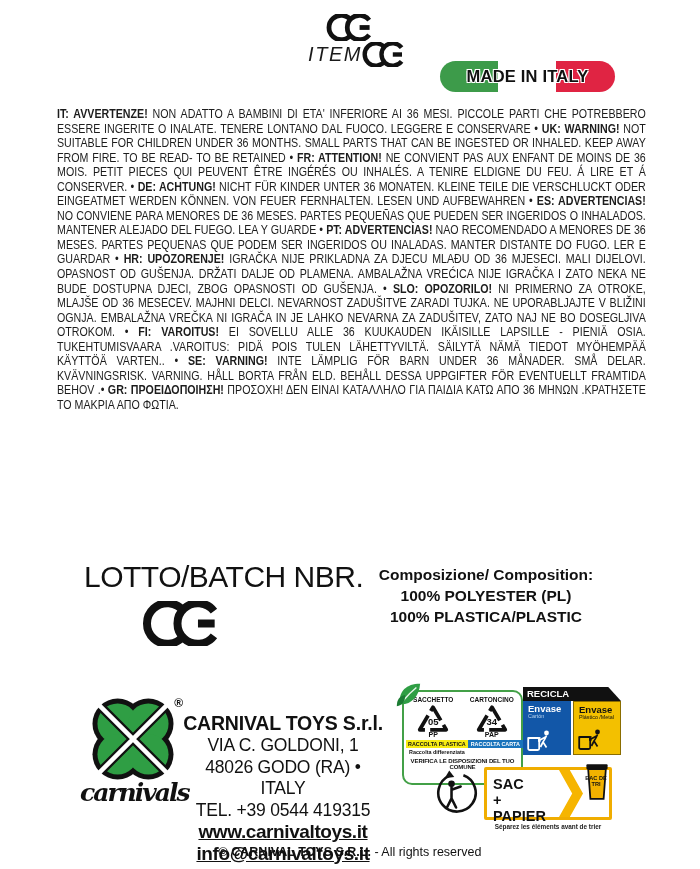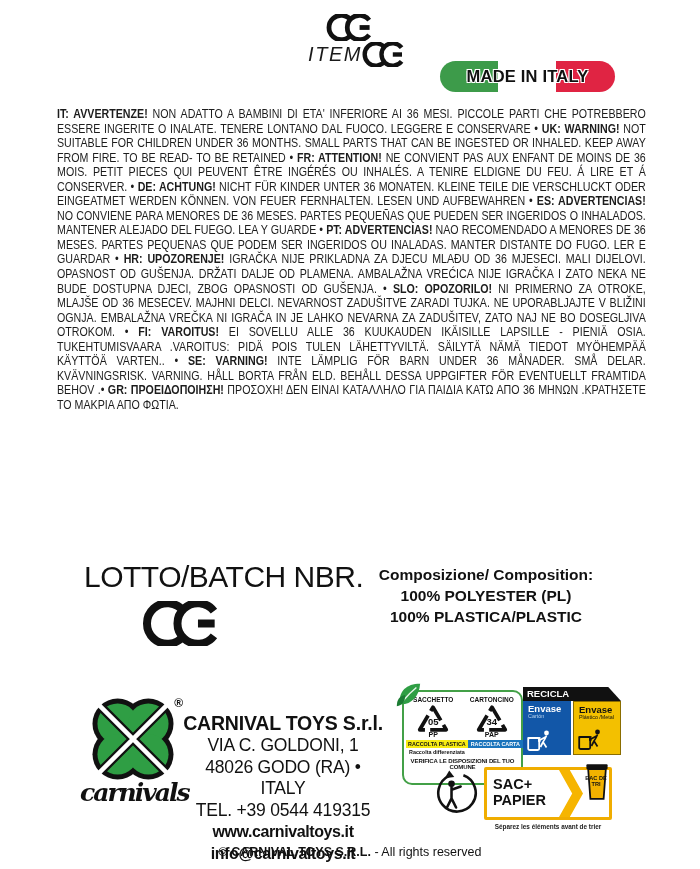--- a/index.html
+++ b/index.html
@@ -69,29 +69,29 @@
   .reg-mark{position:absolute;right:3px;top:2px;font-size:12px;font-weight:bold;}
   .logo-word1{font-family:"DejaVu Serif",serif;font-style:italic;font-weight:bold;
     font-size:25px;letter-spacing:-2px;margin-top:-8px;line-height:1;}
   .logo-word2{font-family:"DejaVu Serif",serif;font-style:italic;font-weight:bold;
     font-size:29px;letter-spacing:1px;margin-top:-2px;line-height:1;}
 
   
   .company{position:absolute;left:182px;top:712px;width:202px;text-align:center;}
   .company .name{font-size:19.5px;font-weight:800;letter-spacing:-.2px;line-height:23px;}
   .company .line{font-size:17.5px;line-height:21.5px;letter-spacing:-.2px;}
-  .company .bline{font-size:16px;font-weight:800;line-height:21.5px;letter-spacing:-.4px;}
+  .company .bline{font-size:19px;font-weight:800;line-height:21.5px;letter-spacing:-.4px;text-decoration:underline;}
 
   
   .triman-row{position:absolute;left:436px;top:765px;width:180px;height:76px;}
   .triman-icon{position:absolute;left:0;top:5px;}
   .sac-box{position:absolute;left:48px;top:2px;width:128px;height:53px;border:3px solid #f0ad00;
     border-radius:2px;background:#fff;box-sizing:border-box;}
   .sac-text{position:absolute;left:6px;top:7px;width:64px;font-weight:800;font-size:14.5px;line-height:1.1;}
-  .sac-l1{display:flex;justify-content:flex-start;padding-right:4px;}
+  .sac-l1{display:flex;justify-content:flex-start;padding-right:4px;flex-direction:column;}
   .sac-chevron{position:absolute;right:26px;top:0;height:100%;width:24px;background:#f6b500;
     clip-path:polygon(0 0,45% 0,100% 50%,45% 100%,0 100%,55% 50%);}
   .sac-bin{position:absolute;right:-3px;top:-8px;}
   .bin-label{position:absolute;right:2px;top:5px;width:22px;text-align:center;
     font-size:5.6px;font-weight:800;line-height:1.15;color:#111;}
   .sac-note{position:absolute;left:48px;top:58px;width:128px;text-align:center;
     font-size:6.4px;font-weight:bold;color:#222;}
 
   .footer{position:absolute;left:0;top:845px;width:100%;text-align:center;font-size:12.5px;color:#111;}
 </style>

